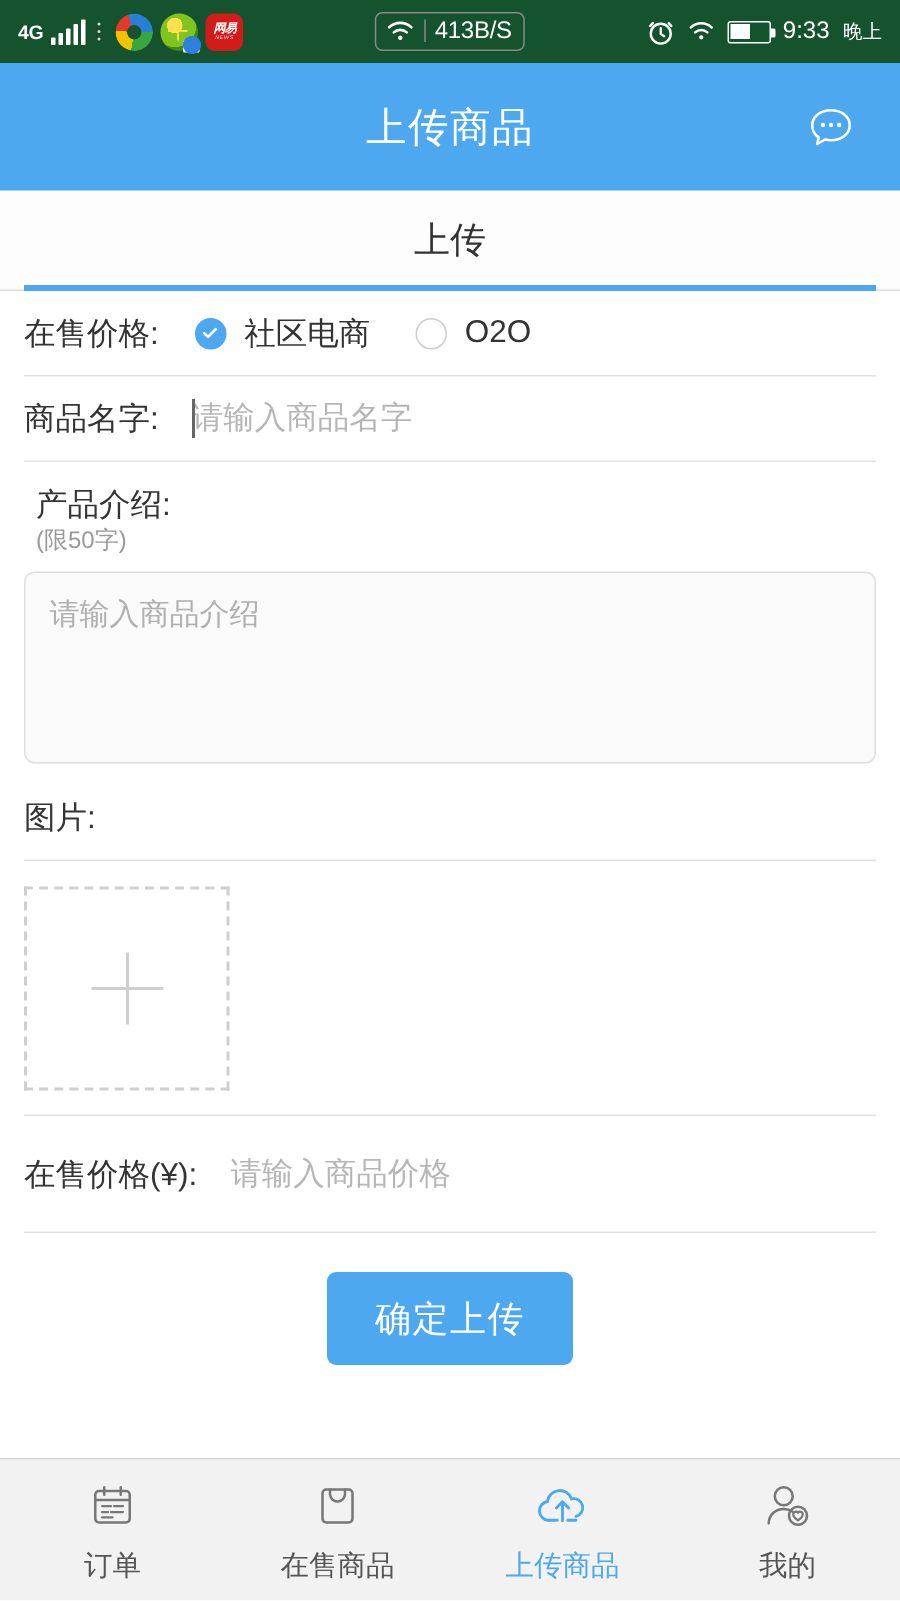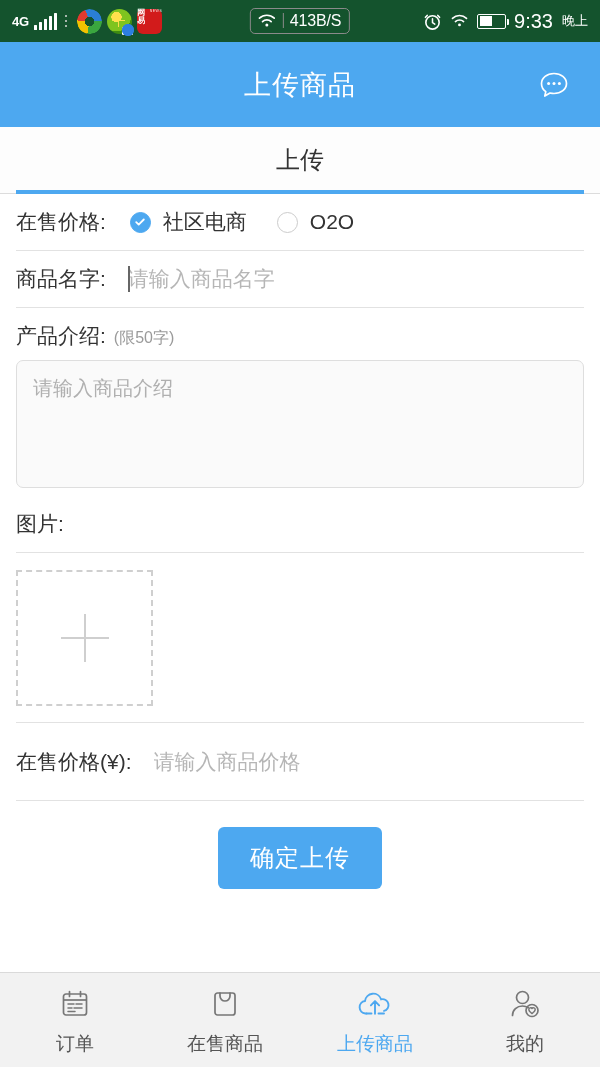--- a/index.html
+++ b/index.html
@@ -46,40 +46,40 @@
       linear-gradient(90deg,transparent 45%, #ffe14d 45% 55%, transparent 55%),
       linear-gradient(0deg,transparent 45%, #ffe14d 45% 55%, transparent 55%);
     opacity:.95;
   }
   .ic-globe::after{
     content:''; position:absolute; right:-2px; bottom:-2px; width:12px; height:12px;
     background:#2d7fe0; border-radius:50%;
     box-shadow:inset 0 0 0 2px #2d7fe0;
   }
   .mailbadge{ position:absolute; right:-1px; bottom:-1px; width:11px; height:8px; background:#fff; border-radius:1px; }
-  .ic-163 { background:#d21b1b; display:flex; justify-content:center; flex-direction:row; color:#fff; }
+  .ic-163 { background:#d21b1b; display:flex; align-items:center; justify-content:center; flex-direction:column; color:#fff;font-style:italic; }
   .ic-163 span{ font-size:8px; line-height:8px; font-weight:700; letter-spacing:-0.5px; }
   .ic-163 small{ font-size:3.5px; letter-spacing:0.5px; opacity:.85; }
 
   .sb-mid { position:absolute; left:50%; transform:translateX(-50%); display:flex; align-items:flex-start; }
   .netbox {
     border:1px solid #8a8a8a; border-radius:5px; padding:1px 8px 2px 6px;
     display:flex; align-items:center; gap:6px; height:26px;
   }
   .netbox .sep{ width:1px; height:15px; background:#8a8a8a; }
   .netspeed{ font-size:16px; letter-spacing:-0.2px; }
 
   .sb-right { margin-left:auto; display:flex; align-items:center; gap:8px; }
   .battery{
     width:29px; height:15px; border:1.6px solid #fff; border-radius:2px; position:relative;
     display:flex; align-items:center; padding:1.5px;
   }
   .battery::after{ content:''; position:absolute; right:-4px; top:4px; width:2.5px; height:6px; background:#fff; border-radius:0 1px 1px 0; }
   .battery i{ display:block; height:100%; width:52%; background:#fff; }
-  .clock{ font-size:20px; }
+  .clock{ font-size:16px; }
   .ampm{ font-size:13px; margin-left:1px; }
 
   
   .header{
     flex:0 0 85px; background:#4da8f0; position:relative;
     display:flex; align-items:center; justify-content:center;
   }
   .header-title{ color:#fff; font-size:27px; letter-spacing:1px; }
   .chat-btn{ position:absolute; right:24px; top:50%; transform:translateY(-50%); width:44px; height:44px;
              display:flex; align-items:center; justify-content:center; }
@@ -112,21 +112,21 @@
 
   .txtinput{
     flex:1; border:none; outline:none; font-size:21px; color:#333; background:transparent;
     margin-left:22px; font-family:inherit; padding:0;
   }
   .txtinput::placeholder{ color:#b6b6b6; }
   .caretwrap{ position:relative; flex:1; margin-left:22px; display:flex; align-items:center; }
   .caretwrap .txtinput{ margin-left:0; }
   .caret{ position:absolute; left:0; top:50%; transform:translateY(-50%); width:2px; height:26px; background:#666; }
 
-  .section-label{ padding:14px 0 10px; display:flex; align-items:baseline; }
+  .section-label{ padding:14px 0 10px; display:flex; align-items:baseline;flex-direction:column; }
 
   .textarea{
     width:100%; height:128px; border:1px solid #dedede; border-radius:7px; background:#fafafa;
     font-size:20px; color:#333; padding:14px 16px; font-family:inherit; resize:none; outline:none;
     display:block;
   }
   .textarea::placeholder{ color:#b0b0b0; }
 
   .pic-label{ font-size:21px; color:#333; padding:22px 0 14px; border-bottom:1px solid #e2e2e2; }
 

